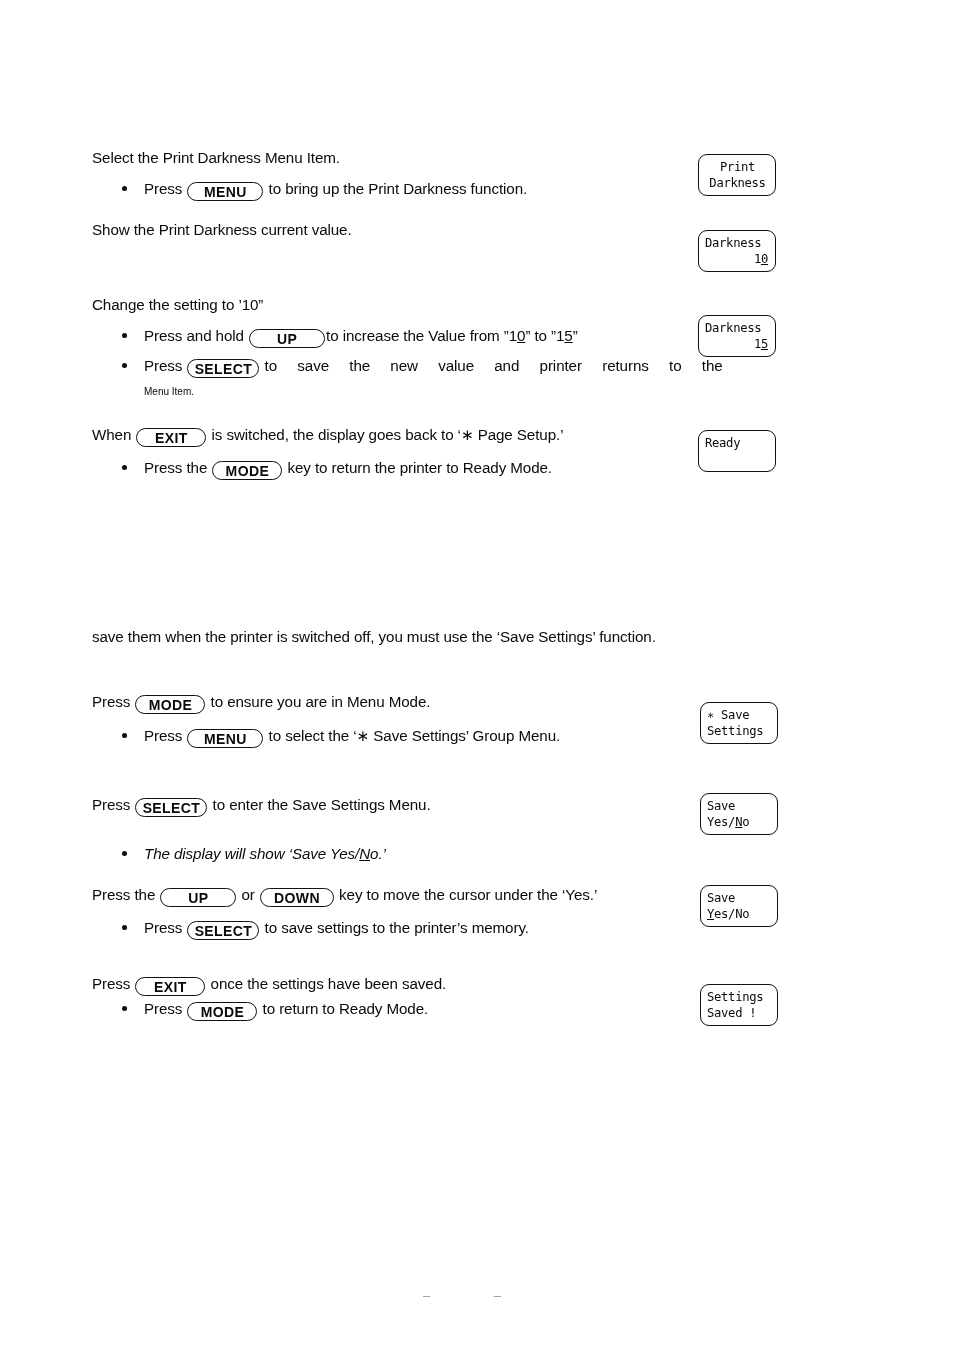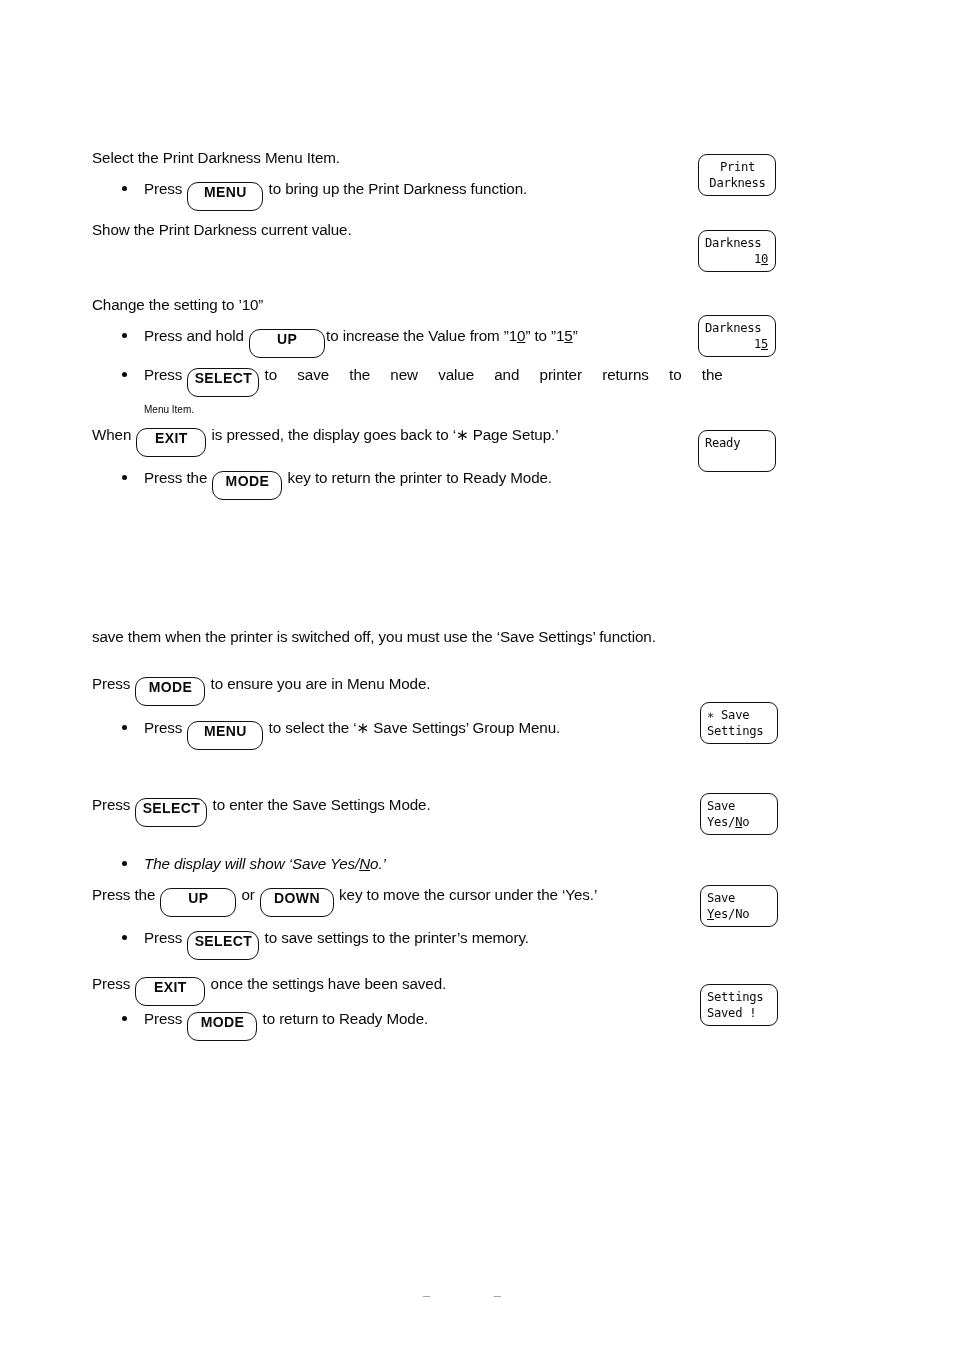--- a/index.html
+++ b/index.html
@@ -72,21 +72,21 @@
   .key {
     display: inline-block;
     border: 1.6px solid #111;
     border-radius: 11px;
     font-weight: bold;
     font-size: 14px;
     letter-spacing: 0.4px;
     text-align: center;
     padding: 0px 6px;
     line-height: 19px;
-    height: 29px;
+    height: 19px;
     vertical-align: -3px;
     margin: 0 1px;
     background: #fff;
     box-sizing: border-box;
   }
   .key.k-menu   { width: 76px; }
   .key.k-select { width: 72px; }
   .key.k-up     { width: 76px; }
   .key.k-down   { width: 74px; }
   .key.k-exit   { width: 70px; }
@@ -173,39 +173,39 @@
 
   <div class="lcd" style="left:698px; top:315px;">
     <span class="l1">Darkness</span>
     <span class="l2 right"><span>1</span><u>5</u></span>
   </div>
 
   <div class="section" style="top:425px;">
     <div class="lead nowrap">
       <span>When</span>
       <span class="key k-exit">EXIT</span>
-      <span>is pressed, the display goes back to ‘∗ Page Setup.’</span>
+      <span>is switched, the display goes back to ‘∗ Page Setup.’</span>
     </div>
     <div class="bullet-row nowrap" style="margin-top:8px;">
       <span class="dot"></span><span>Press the</span>
       <span class="key k-mode">MODE</span>
       <span>key to return the printer to Ready Mode.</span>
     </div>
   </div>
 
   <div class="lcd" style="left:698px; top:430px;">
     <span class="l1">Ready</span>
     <span class="l2"></span>
   </div>
 
   <div class="section" style="top:622px; width:700px;">
     <div class="lead" style="margin-top:5px;">save them when the printer is switched off, you must use the ‘Save Settings’ function.</div>
   </div>
 
-  <div class="section" style="top:674px;">
+  <div class="section" style="top:692px;">
     <div class="lead nowrap">
       <span>Press</span>
       <span class="key k-mode">MODE</span>
       <span>to ensure you are in Menu Mode.</span>
     </div>
     <div class="bullet-row nowrap" style="margin-top:9px;">
       <span class="dot"></span><span>Press</span>
       <span class="key k-menu">MENU</span>
       <span>to select the ‘∗ Save Settings’ Group Menu.</span>
     </div>
@@ -213,21 +213,21 @@
 
   <div class="lcd" style="left:700px; top:702px;">
     <span class="l1">∗ Save</span>
     <span class="l2">Settings</span>
   </div>
 
   <div class="section" style="top:795px;">
     <div class="lead nowrap">
       <span>Press</span>
       <span class="key k-select">SELECT</span>
-      <span>to enter the Save Settings Mode.</span>
+      <span>to enter the Save Settings Menu.</span>
     </div>
     <div class="bullet-row nowrap" style="margin-top:24px;font-style:italic;">
       <span class="dot"></span><span>The display will show ‘Save Yes/</span><u>N</u><span>o.’</span>
     </div>
   </div>
 
   <div class="lcd" style="left:700px; top:793px;">
     <span class="l1">Save</span>
     <span class="l2"><span>Yes/</span><u>N</u><span>o</span></span>
   </div>

